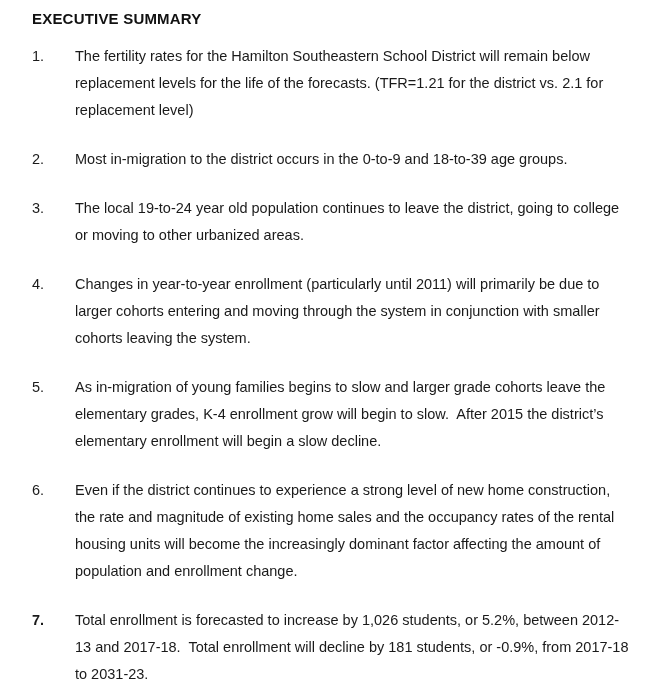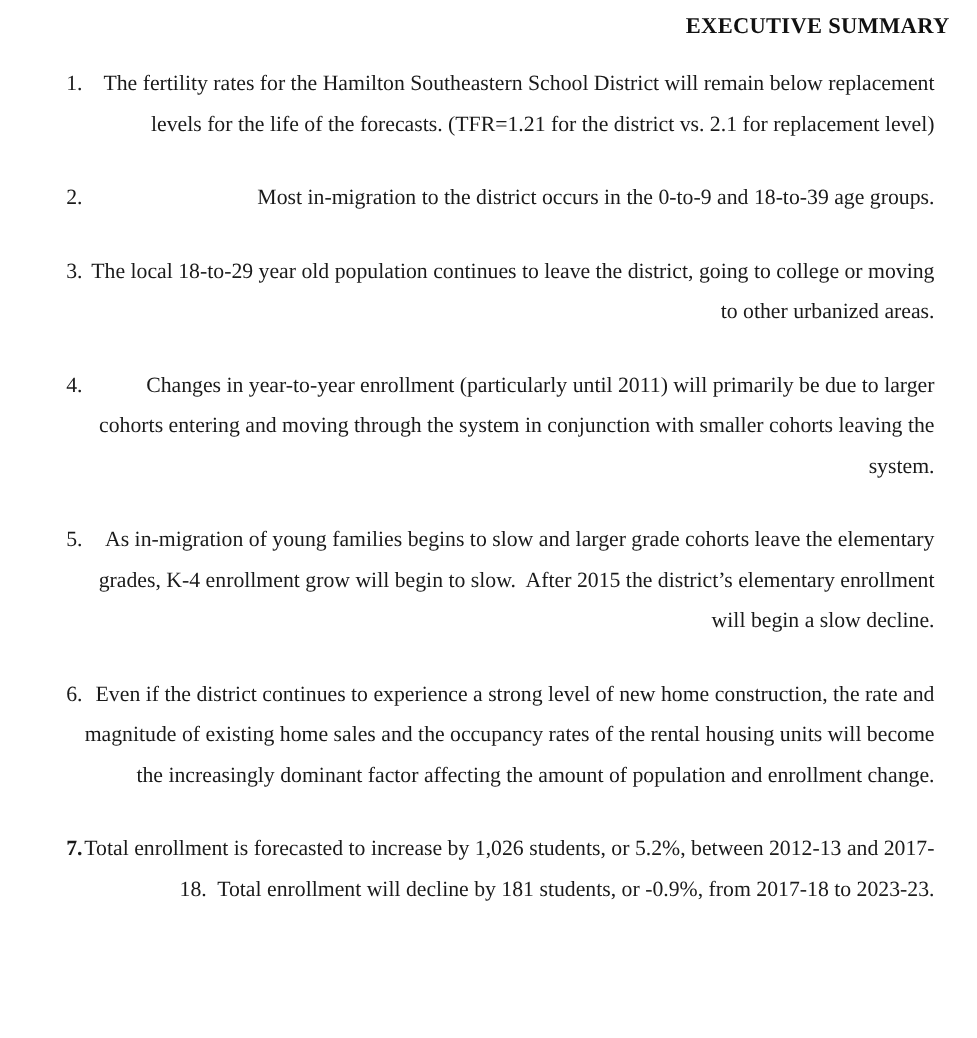--- a/index.html
+++ b/index.html
@@ -7,24 +7,23 @@
     padding: 0;
     background: #ffffff;
     width: 651px;
     height: 692px;
     overflow: hidden;
   }
   .page {
     box-sizing: border-box;
     width: 651px;
     height: 692px;
-    padding: 10px 18px 0 12px;
-    font-family: Liberation Serif, serif;
+    padding: 10px 18px 0 32px;
+    font-family: Liberation Sans, sans-serif;
     color: #1a1a1a;
-    text-align: right;
   }
   .page-title {
     font-size: 15px;
     font-weight: bold;
     letter-spacing: 0.2px;
     margin: 0 0 16px 0;
     color: #111111;
   }
   .summary-list {
     margin: 0;
@@ -61,32 +60,32 @@
     <li class="summary-item">
       <span class="item-number">1.</span>
       <span class="item-text">The fertility rates for the Hamilton Southeastern School District will remain below replacement levels for the life of the forecasts. (TFR=1.21 for the district vs. 2.1 for replacement level)</span>
     </li>
     <li class="summary-item">
       <span class="item-number">2.</span>
       <span class="item-text">Most in-migration to the district occurs in the 0-to-9 and 18-to-39 age groups.</span>
     </li>
     <li class="summary-item">
       <span class="item-number">3.</span>
-      <span class="item-text">The local 18-to-29 year old population continues to leave the district, going to college or moving to other urbanized areas.</span>
+      <span class="item-text">The local 19-to-24 year old population continues to leave the district, going to college or moving to other urbanized areas.</span>
     </li>
     <li class="summary-item">
       <span class="item-number">4.</span>
       <span class="item-text">Changes in year-to-year enrollment (particularly until 2011) will primarily be due to larger cohorts entering and moving through the system in conjunction with smaller cohorts leaving the system.</span>
     </li>
     <li class="summary-item">
       <span class="item-number">5.</span>
       <span class="item-text">As in-migration of young families begins to slow and larger grade cohorts leave the elementary grades, K-4 enrollment grow will begin to slow.  After 2015 the district’s elementary enrollment will begin a slow decline.</span>
     </li>
     <li class="summary-item">
       <span class="item-number">6.</span>
       <span class="item-text">Even if the district continues to experience a strong level of new home construction, the rate and magnitude of existing home sales and the occupancy rates of the rental housing units will become the increasingly dominant factor affecting the amount of population and enrollment change.</span>
     </li>
     <li class="summary-item emphasis">
       <span class="item-number">7.</span>
-      <span class="item-text">Total enrollment is forecasted to increase by 1,026 students, or 5.2%, between 2012-13 and 2017-18.  Total enrollment will decline by 181 students, or -0.9%, from 2017-18 to 2023-23.</span>
+      <span class="item-text">Total enrollment is forecasted to increase by 1,026 students, or 5.2%, between 2012-13 and 2017-18.  Total enrollment will decline by 181 students, or -0.9%, from 2017-18 to 2031-23.</span>
     </li>
   </ol>
 </div>
 
 </body></html>

